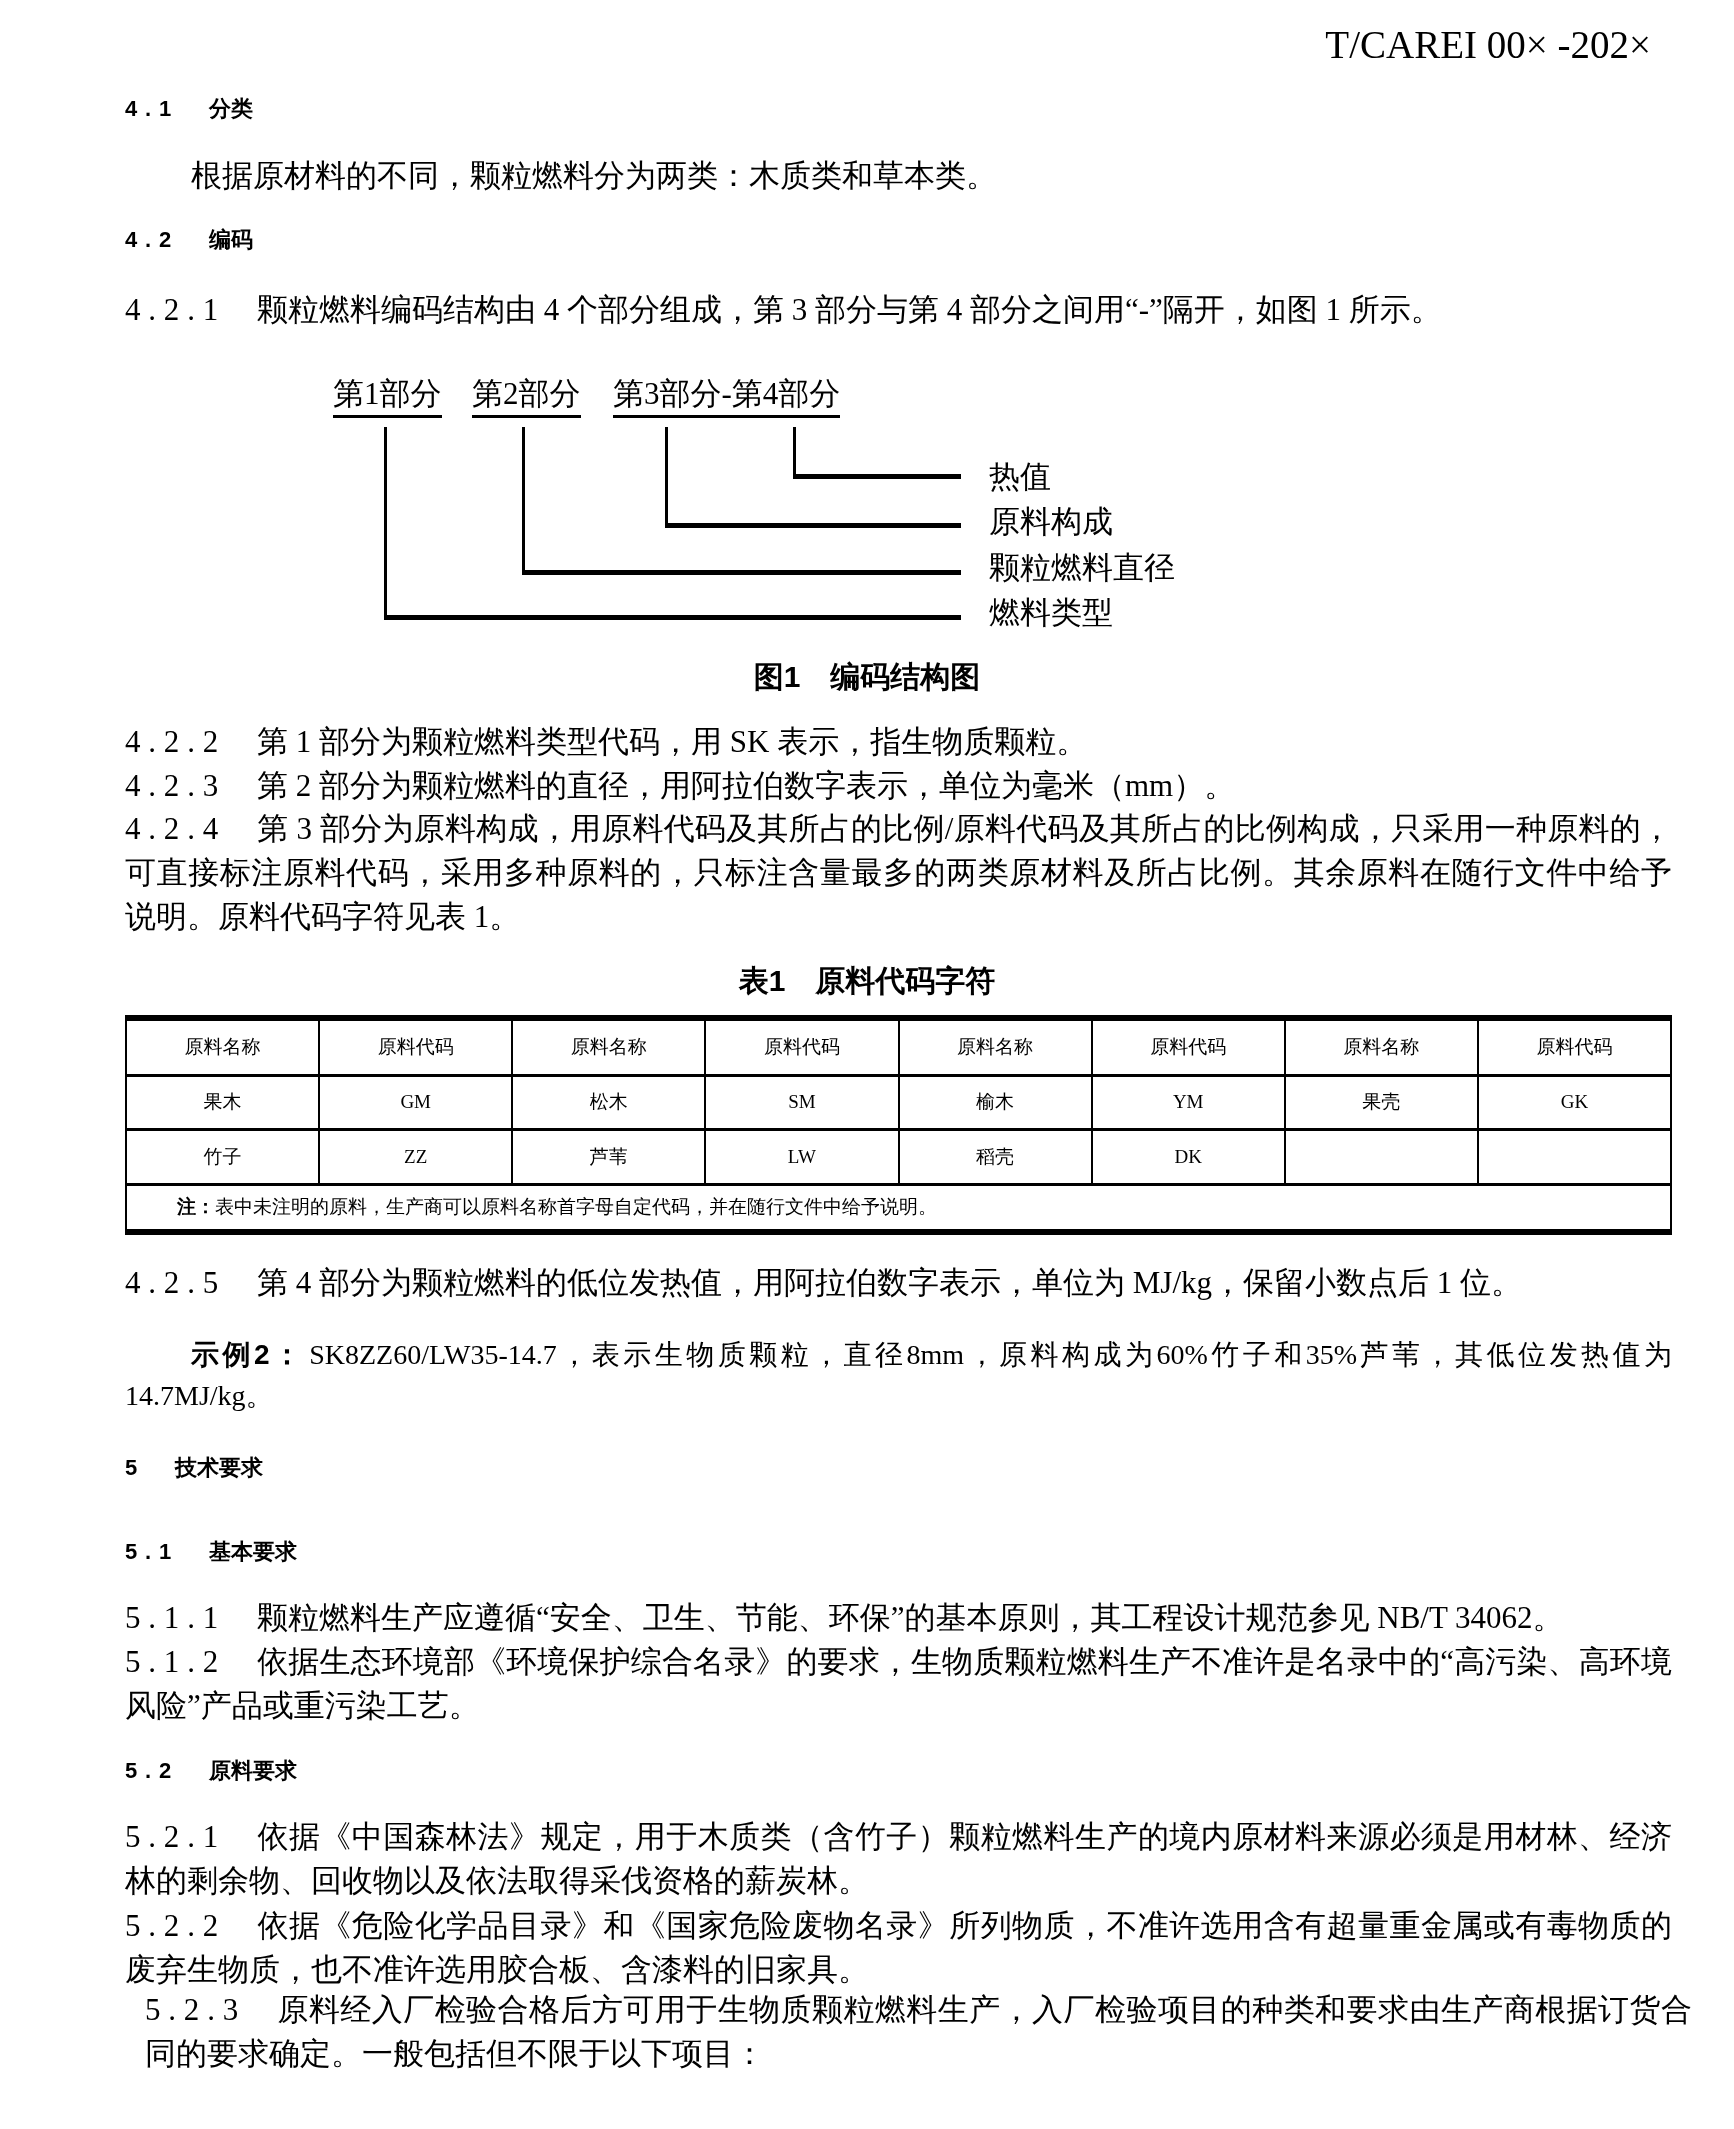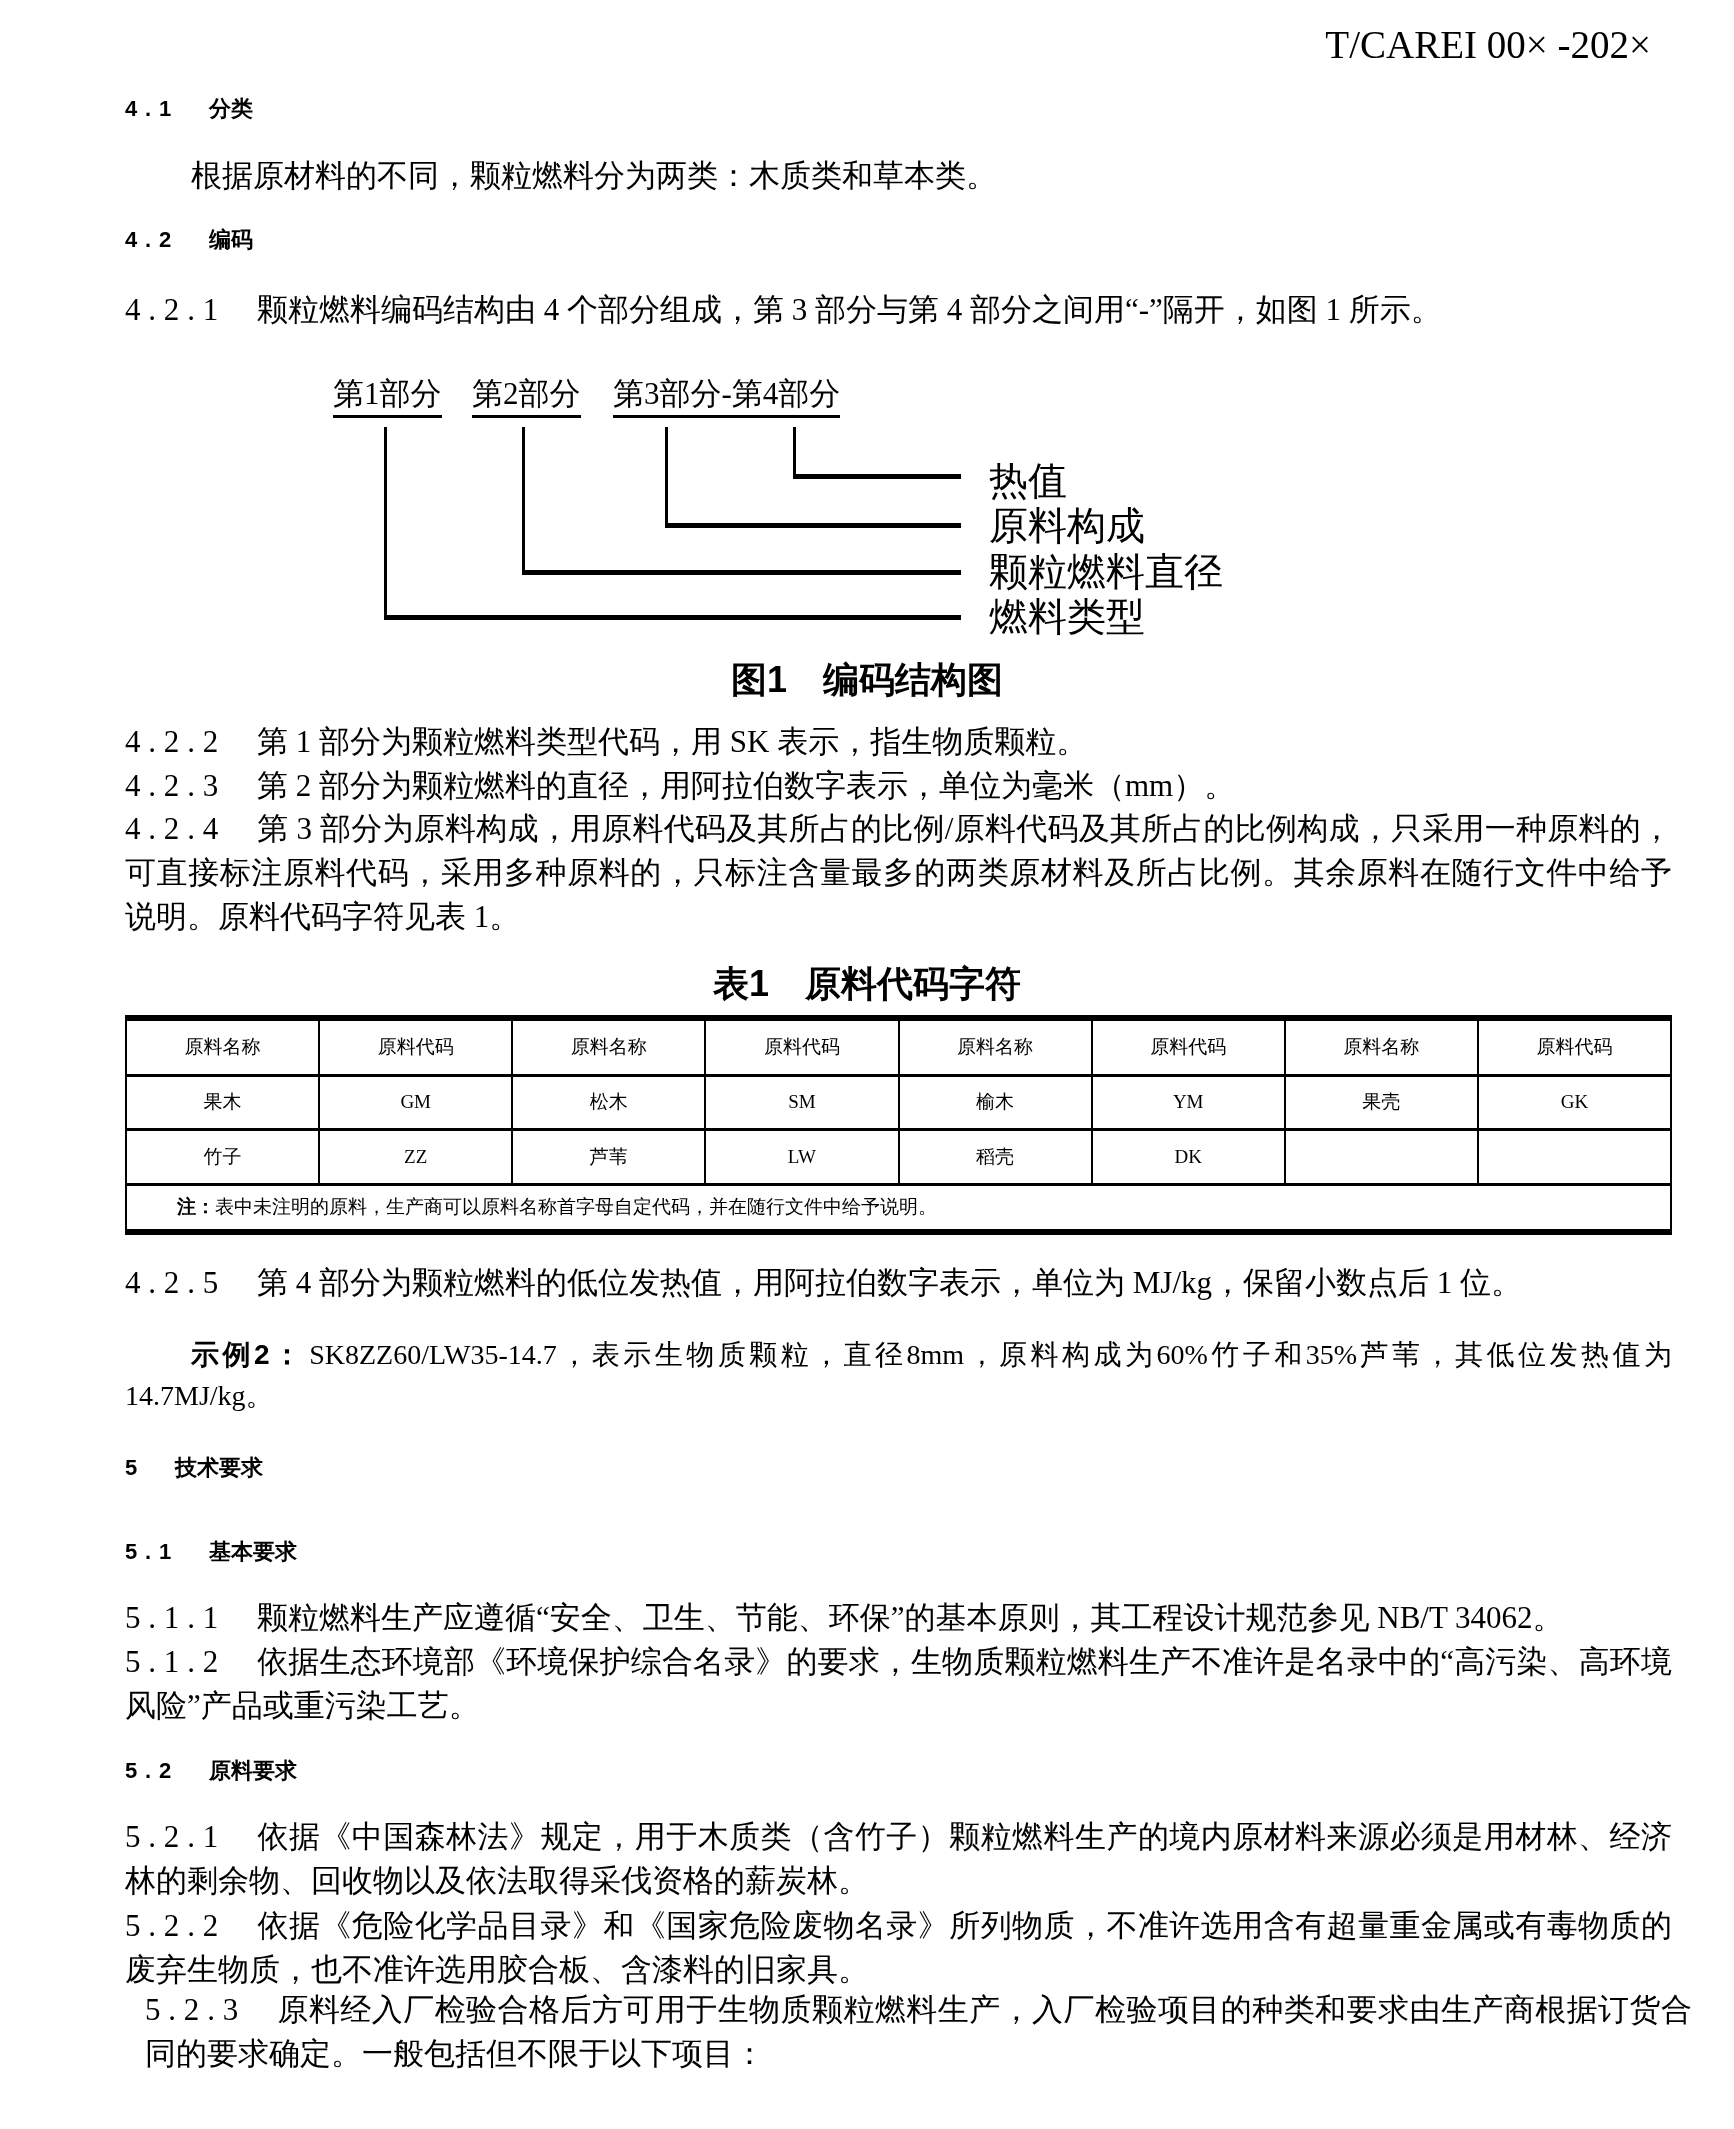--- a/index.html
+++ b/index.html
@@ -23,23 +23,23 @@
   }
   .para .num { letter-spacing:7.8px; margin-right:31px; }
   .indent { text-indent:66px; }
   .example { font-size:28px; line-height:41px; }
   .example .exlabel { font-family:"Liberation Sans","DejaVu Sans",sans-serif; font-weight:bold; margin-right:4.7px; }
   
   .fig { position:absolute; left:0; top:0; width:1734px; height:717px; }
   .fig-label { position:absolute; font-size:31px; line-height:1; border-bottom:3.1px solid #000; padding-bottom:6.2px; white-space:nowrap; }
   .vline { position:absolute; width:3.1px; background:#000; }
   .hline { position:absolute; height:4.7px; background:#000; }
-  .callout { position:absolute; left:989px; font-size:39px; line-height:1; white-space:nowrap; }
+  .callout { position:absolute; left:989px; font-size:31px; line-height:1; white-space:nowrap; }
   .caption {
-    position:absolute; left:0; width:1734px; text-align:center; font-size:36px; line-height:1;
+    position:absolute; left:0; width:1734px; text-align:center; font-size:30px; line-height:1;
     font-weight:bold; font-family:"Liberation Sans","DejaVu Sans",sans-serif;
   }
   
   .tbl {
     position:absolute; left:125px; top:1015px; width:1547px;
     border-collapse:collapse; table-layout:fixed;
     border-top:6.2px solid #000; border-bottom:6.2px solid #000;
     border-left:2.3px solid #000; border-right:2.3px solid #000;
     font-size:19px;
     border-radius:18px;

